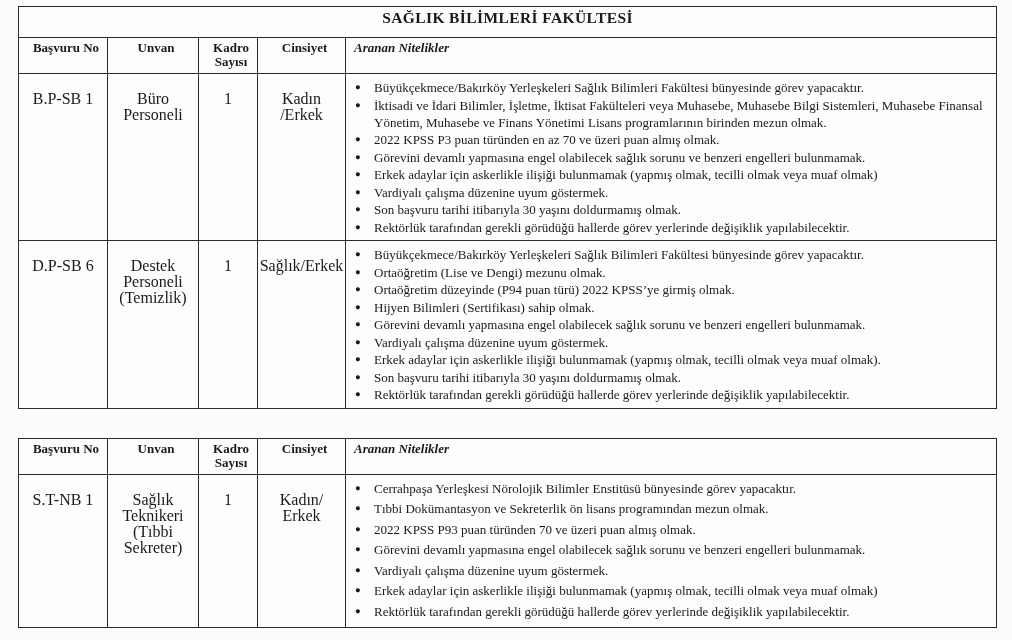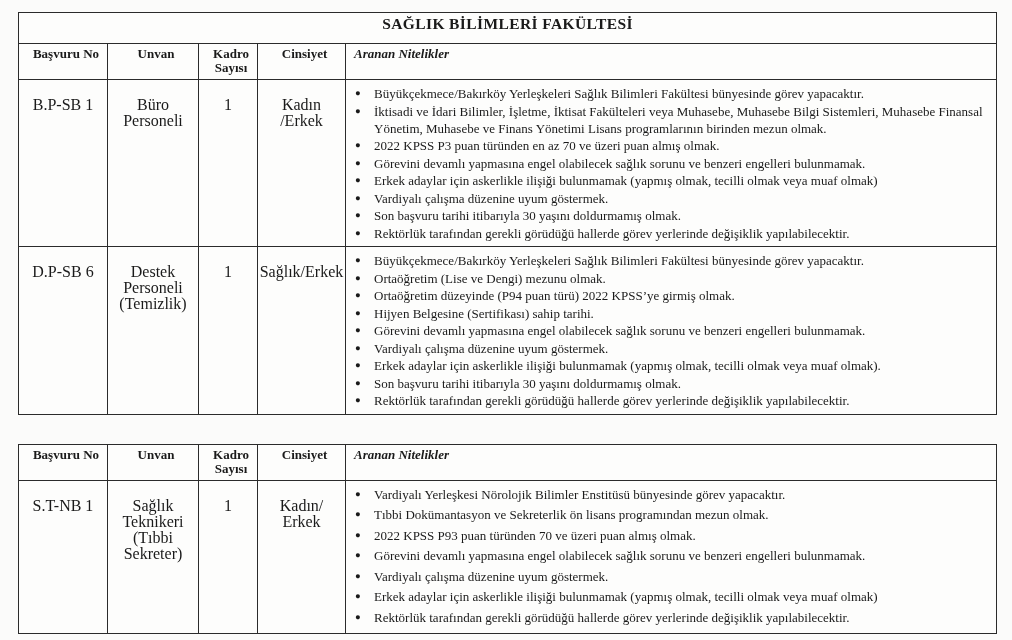--- a/index.html
+++ b/index.html
@@ -10,21 +10,21 @@
     color:#1a1a1a;
     -webkit-font-smoothing:antialiased;
   }
   table.doc {
     border-collapse:collapse;
     table-layout:fixed;
     width:978px;
     margin-left:18px;
     background:#fdfdfc;
   }
-  table.doc.first  { margin-top:12px; }
+  table.doc.first  { margin-top:6px; }
   table.doc.second { margin-top:29px; }
   .doc td, .doc th { border:1.7px solid #2b2b2b; vertical-align:top; overflow:hidden; }
 
   .title-cell {
     text-align:center;
     vertical-align:middle;
     font-weight:bold;
     font-size:15.5px;
     letter-spacing:0.4px;
     height:26px;
@@ -110,21 +110,21 @@
     <tr class="row-2">
       <td class="cell-center">D.P-SB 6</td>
       <td class="cell-center">Destek Personeli (Temizlik)</td>
       <td class="cell-center">1</td>
       <td class="cell-center">Sağlık/Erkek</td>
       <td class="qual">
         <ul class="req">
           <li><span class="bullet">●</span><span>Büyükçekmece/Bakırköy Yerleşkeleri Sağlık Bilimleri Fakültesi bünyesinde görev yapacaktır.</span></li>
           <li><span class="bullet">●</span><span>Ortaöğretim (Lise ve Dengi) mezunu olmak.</span></li>
           <li><span class="bullet">●</span><span>Ortaöğretim düzeyinde (P94 puan türü) 2022 KPSS’ye girmiş olmak.</span></li>
-          <li><span class="bullet">●</span><span>Hijyen Belgesine (Sertifikası) sahip tarihi.</span></li>
+          <li><span class="bullet">●</span><span>Hijyen Bilimleri (Sertifikası) sahip olmak.</span></li>
           <li><span class="bullet">●</span><span>Görevini devamlı yapmasına engel olabilecek sağlık sorunu ve benzeri engelleri bulunmamak.</span></li>
           <li><span class="bullet">●</span><span>Vardiyalı çalışma düzenine uyum göstermek.</span></li>
           <li><span class="bullet">●</span><span>Erkek adaylar için askerlikle ilişiği bulunmamak (yapmış olmak, tecilli olmak veya muaf olmak).</span></li>
           <li><span class="bullet">●</span><span>Son başvuru tarihi itibarıyla 30 yaşını doldurmamış olmak.</span></li>
           <li><span class="bullet">●</span><span>Rektörlük tarafından gerekli görüdüğü hallerde görev yerlerinde değişiklik yapılabilecektir.</span></li>
         </ul>
       </td>
     </tr>
   </tbody>
 </table>
@@ -146,21 +146,21 @@
       <th class="qual-h">Aranan Nitelikler</th>
     </tr>
 
     <tr class="row-3">
       <td class="cell-center">S.T-NB 1</td>
       <td class="cell-center">Sağlık Teknikeri (Tıbbi Sekreter)</td>
       <td class="cell-center">1</td>
       <td class="cell-center">Kadın/ Erkek</td>
       <td class="qual">
         <ul class="req">
-          <li><span class="bullet">●</span><span>Vardiyalı Yerleşkesi Nörolojik Bilimler Enstitüsü bünyesinde görev yapacaktır.</span></li>
+          <li><span class="bullet">●</span><span>Cerrahpaşa Yerleşkesi Nörolojik Bilimler Enstitüsü bünyesinde görev yapacaktır.</span></li>
           <li><span class="bullet">●</span><span>Tıbbi Dokümantasyon ve Sekreterlik ön lisans programından mezun olmak.</span></li>
           <li><span class="bullet">●</span><span>2022 KPSS P93 puan türünden 70 ve üzeri puan almış olmak.</span></li>
           <li><span class="bullet">●</span><span>Görevini devamlı yapmasına engel olabilecek sağlık sorunu ve benzeri engelleri bulunmamak.</span></li>
           <li><span class="bullet">●</span><span>Vardiyalı çalışma düzenine uyum göstermek.</span></li>
           <li><span class="bullet">●</span><span>Erkek adaylar için askerlikle ilişiği bulunmamak (yapmış olmak, tecilli olmak veya muaf olmak)</span></li>
           <li><span class="bullet">●</span><span>Rektörlük tarafından gerekli görüdüğü hallerde görev yerlerinde değişiklik yapılabilecektir.</span></li>
         </ul>
       </td>
     </tr>
   </tbody>

